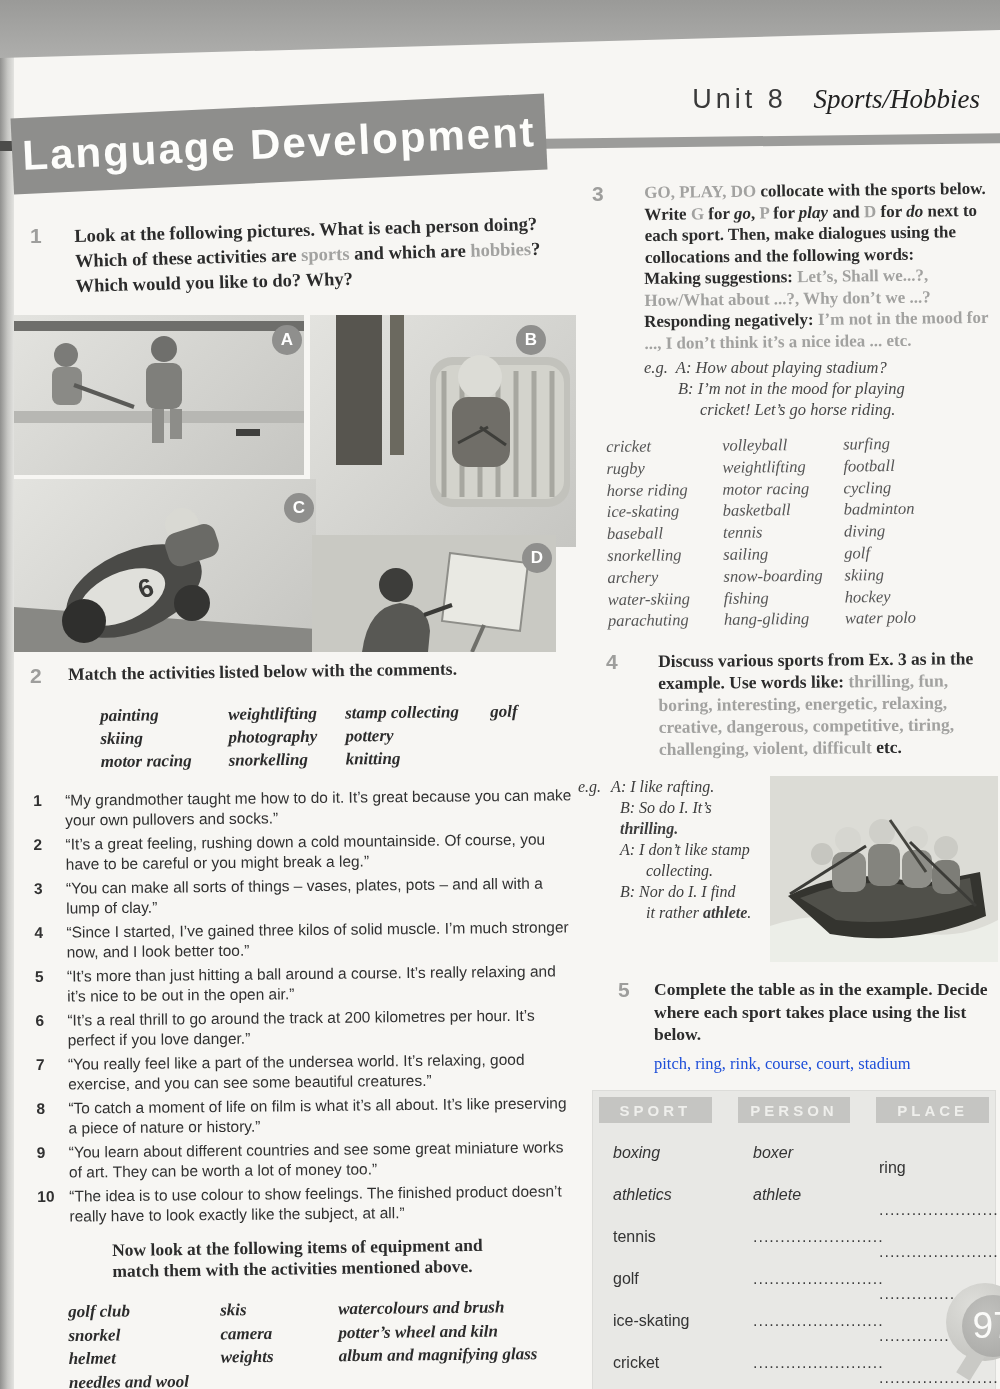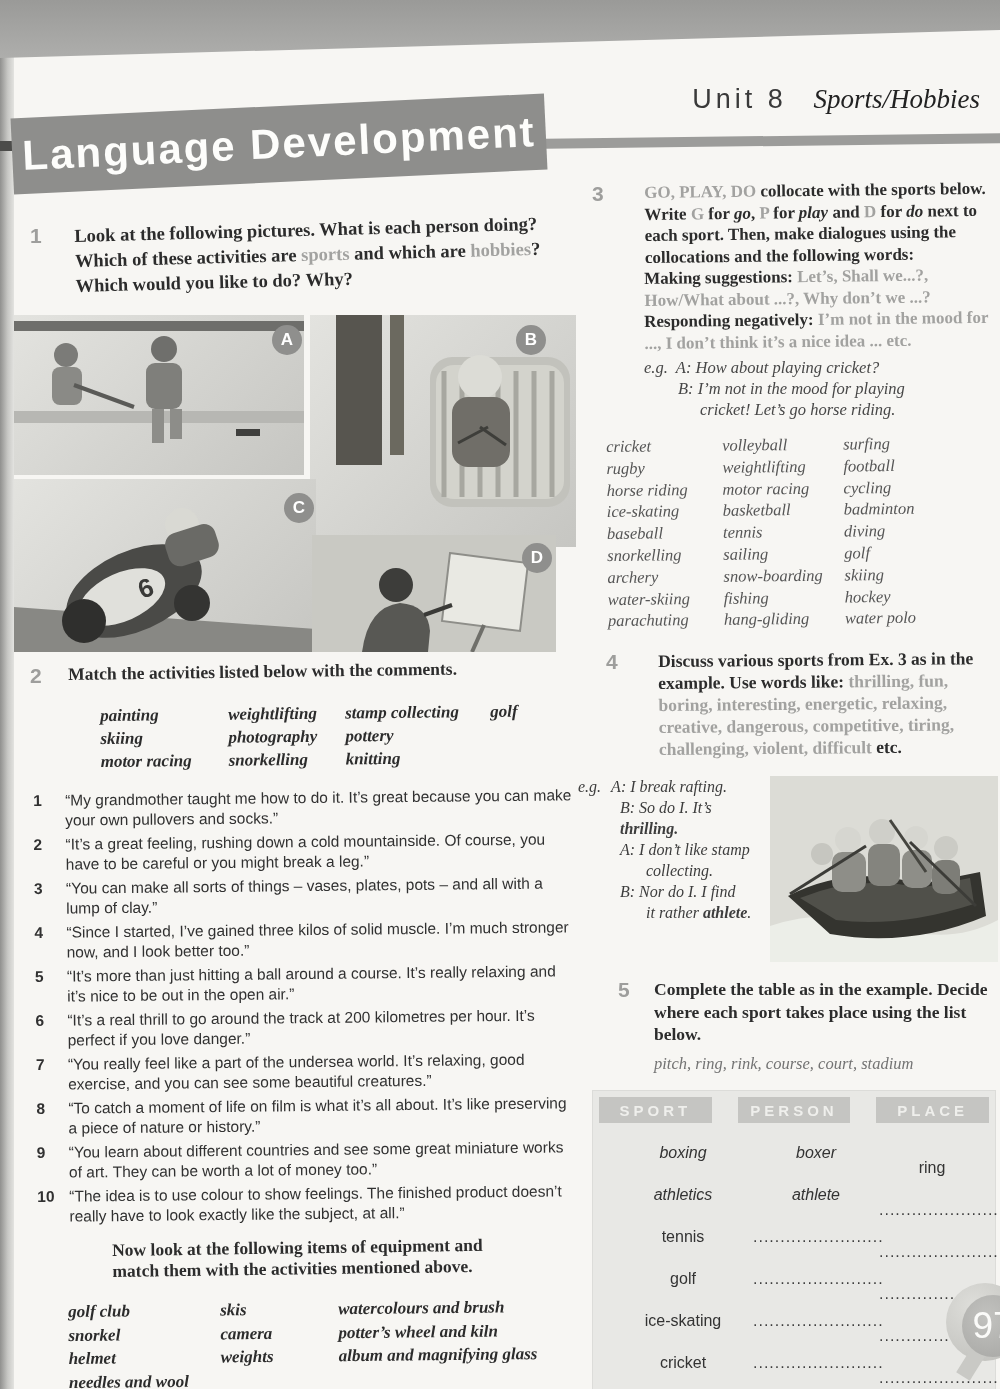--- a/index.html
+++ b/index.html
@@ -66,28 +66,28 @@
   .ex4-text{font-size:17.5px;line-height:22px;font-weight:bold;width:350px;
         transform:rotate(-0.5deg);transform-origin:left top;}
   .eg4-row{display:flex;margin:16px 0 0 -14px;}
   .eg4-dialogue{width:192px;font-style:italic;font-size:16px;line-height:21px;color:#3d3d3d;flex:none;}
   .dlg-ind{margin-left:42px;}
   .dlg-sp{display:inline-block;width:28px;}
   .raft-photo{width:228px;height:186px;background:linear-gradient(160deg,#e6e6e1,#b4b4af);
         overflow:hidden;flex:none;}
   .ex5{margin-top:16px;}
   .ex5-text{font-size:17.5px;line-height:22.5px;font-weight:bold;width:340px;}
-  .ex5-list{font-style:italic;color:#737373;margin:8px 0 0 56px;font-size:16.5px;}
+  .ex5-list{color:#1d4ed8;margin:8px 0 0 56px;font-size:16.5px;}
   .table5{margin-top:16px;width:404px;background:#e8e8e5;padding:7px 7px 12px 7px;box-sizing:border-box;
         box-shadow:0 0 0 1px #dcdcd9 inset;}
   .t-head{display:flex;gap:26px;}
   .t-head-cell{flex:1;background:#c5c5c2;color:#efefec;font-family:"Liberation Sans",sans-serif;
         font-weight:bold;font-size:15px;letter-spacing:4px;text-align:center;padding:5px 0 4px 0;}
   .t-body{margin:16px 4px 0 14px;font-family:"Liberation Sans",sans-serif;font-size:16px;color:#333;}
-  .t-row{display:flex;line-height:27px;text-align:center;}
+  .t-row{display:flex;line-height:27px;}
   .t-cell-sport{width:140px;flex:none;}
   .t-cell-person{width:126px;flex:none;}
   .t-cell-place{flex:1;margin-top:15px;}
   .dots{letter-spacing:1px;color:#3c3c3c;}
   
   .page-badge{position:absolute;right:4px;bottom:6px;width:90px;height:100px;}
   .badge-halo{position:absolute;left:0;top:0;width:78px;height:78px;border-radius:50%;
         background:radial-gradient(circle at 35% 30%,#dededa,#bcbcb8);}
   .badge-handle{position:absolute;left:18px;top:62px;width:16px;height:34px;background:#c9c9c5;
         transform:rotate(32deg);}
@@ -277,21 +277,21 @@
 
   <div class="col-right">
 
     <div class="exrow">
       <div class="ex-num" style="width:52px;">3</div>
       <div>
         <div class="ex3-text"><span class="gray">GO, PLAY, DO</span><span> collocate with the sports below. Write </span><span class="gray">G</span><span> for </span><span class="it">go</span><span>, </span><span class="gray">P</span><span> for </span><span class="it">play</span><span> and </span><span class="gray">D</span><span> for </span><span class="it">do</span><span> next to each sport. Then, make dialogues using the collocations and the following words:</span></div>
         <div class="ex3-text"><span>Making suggestions: </span><span class="gray">Let’s, Shall we...?, How/What about ...?, Why don’t we ...?</span></div>
         <div class="ex3-text"><span>Responding negatively: </span><span class="gray">I’m not in the mood for ..., I don’t think it’s a nice idea ... etc.</span></div>
         <div class="eg">
-          <div><span class="lbl">e.g.</span><span>A: How about playing cricket?</span></div>
+          <div><span class="lbl">e.g.</span><span>A: How about playing stadium?</span></div>
           <div class="eg-ind1">B: I’m not in the mood for playing</div>
           <div class="eg-ind2">cricket! Let’s go horse riding.</div>
         </div>
       </div>
     </div>
 
     <div class="sports-grid">
       <div class="sp-c1">
         <div>cricket</div>
         <div>rugby</div>
@@ -327,21 +327,21 @@
       </div>
     </div>
 
     <div class="ex4 exrow">
       <div class="ex-num" style="width:52px;padding-left:14px;box-sizing:border-box;width:66px;">4</div>
       <div class="ex4-text"><span>Discuss various sports from Ex. 3 as in the example. Use words like: </span><span class="gray">thrilling, fun, boring,  interesting, energetic, relaxing, creative, dangerous, competitive, tiring, challenging, violent, difficult </span><span>etc.</span></div>
     </div>
 
     <div class="eg4-row">
       <div class="eg4-dialogue">
-        <div><span class="it">e.g.</span><span class="dlg-sp" style="width:10px;display:inline-block;"></span><span>A:</span> <span>I break rafting.</span></div>
+        <div><span class="it">e.g.</span><span class="dlg-sp" style="width:10px;display:inline-block;"></span><span>A:</span> <span>I like rafting.</span></div>
         <div class="dlg-ind"><span>B:</span> <span>So do I. It’s</span></div>
         <div class="dlg-ind" style="font-weight:bold;">thrilling.</div>
         <div class="dlg-ind"><span>A:</span> <span>I don’t like stamp</span></div>
         <div class="dlg-ind" style="margin-left:68px;">collecting.</div>
         <div class="dlg-ind"><span>B:</span> <span>Nor do I. I find</span></div>
         <div class="dlg-ind" style="margin-left:68px;"><span>it rather </span><span style="font-weight:bold;">athlete</span><span>.</span></div>
       </div>
       <div class="raft-photo">
         <svg width="228" height="186" viewBox="0 0 228 186">
           <rect x="0" y="0" width="228" height="186" fill="#dcdcd6"></rect>

